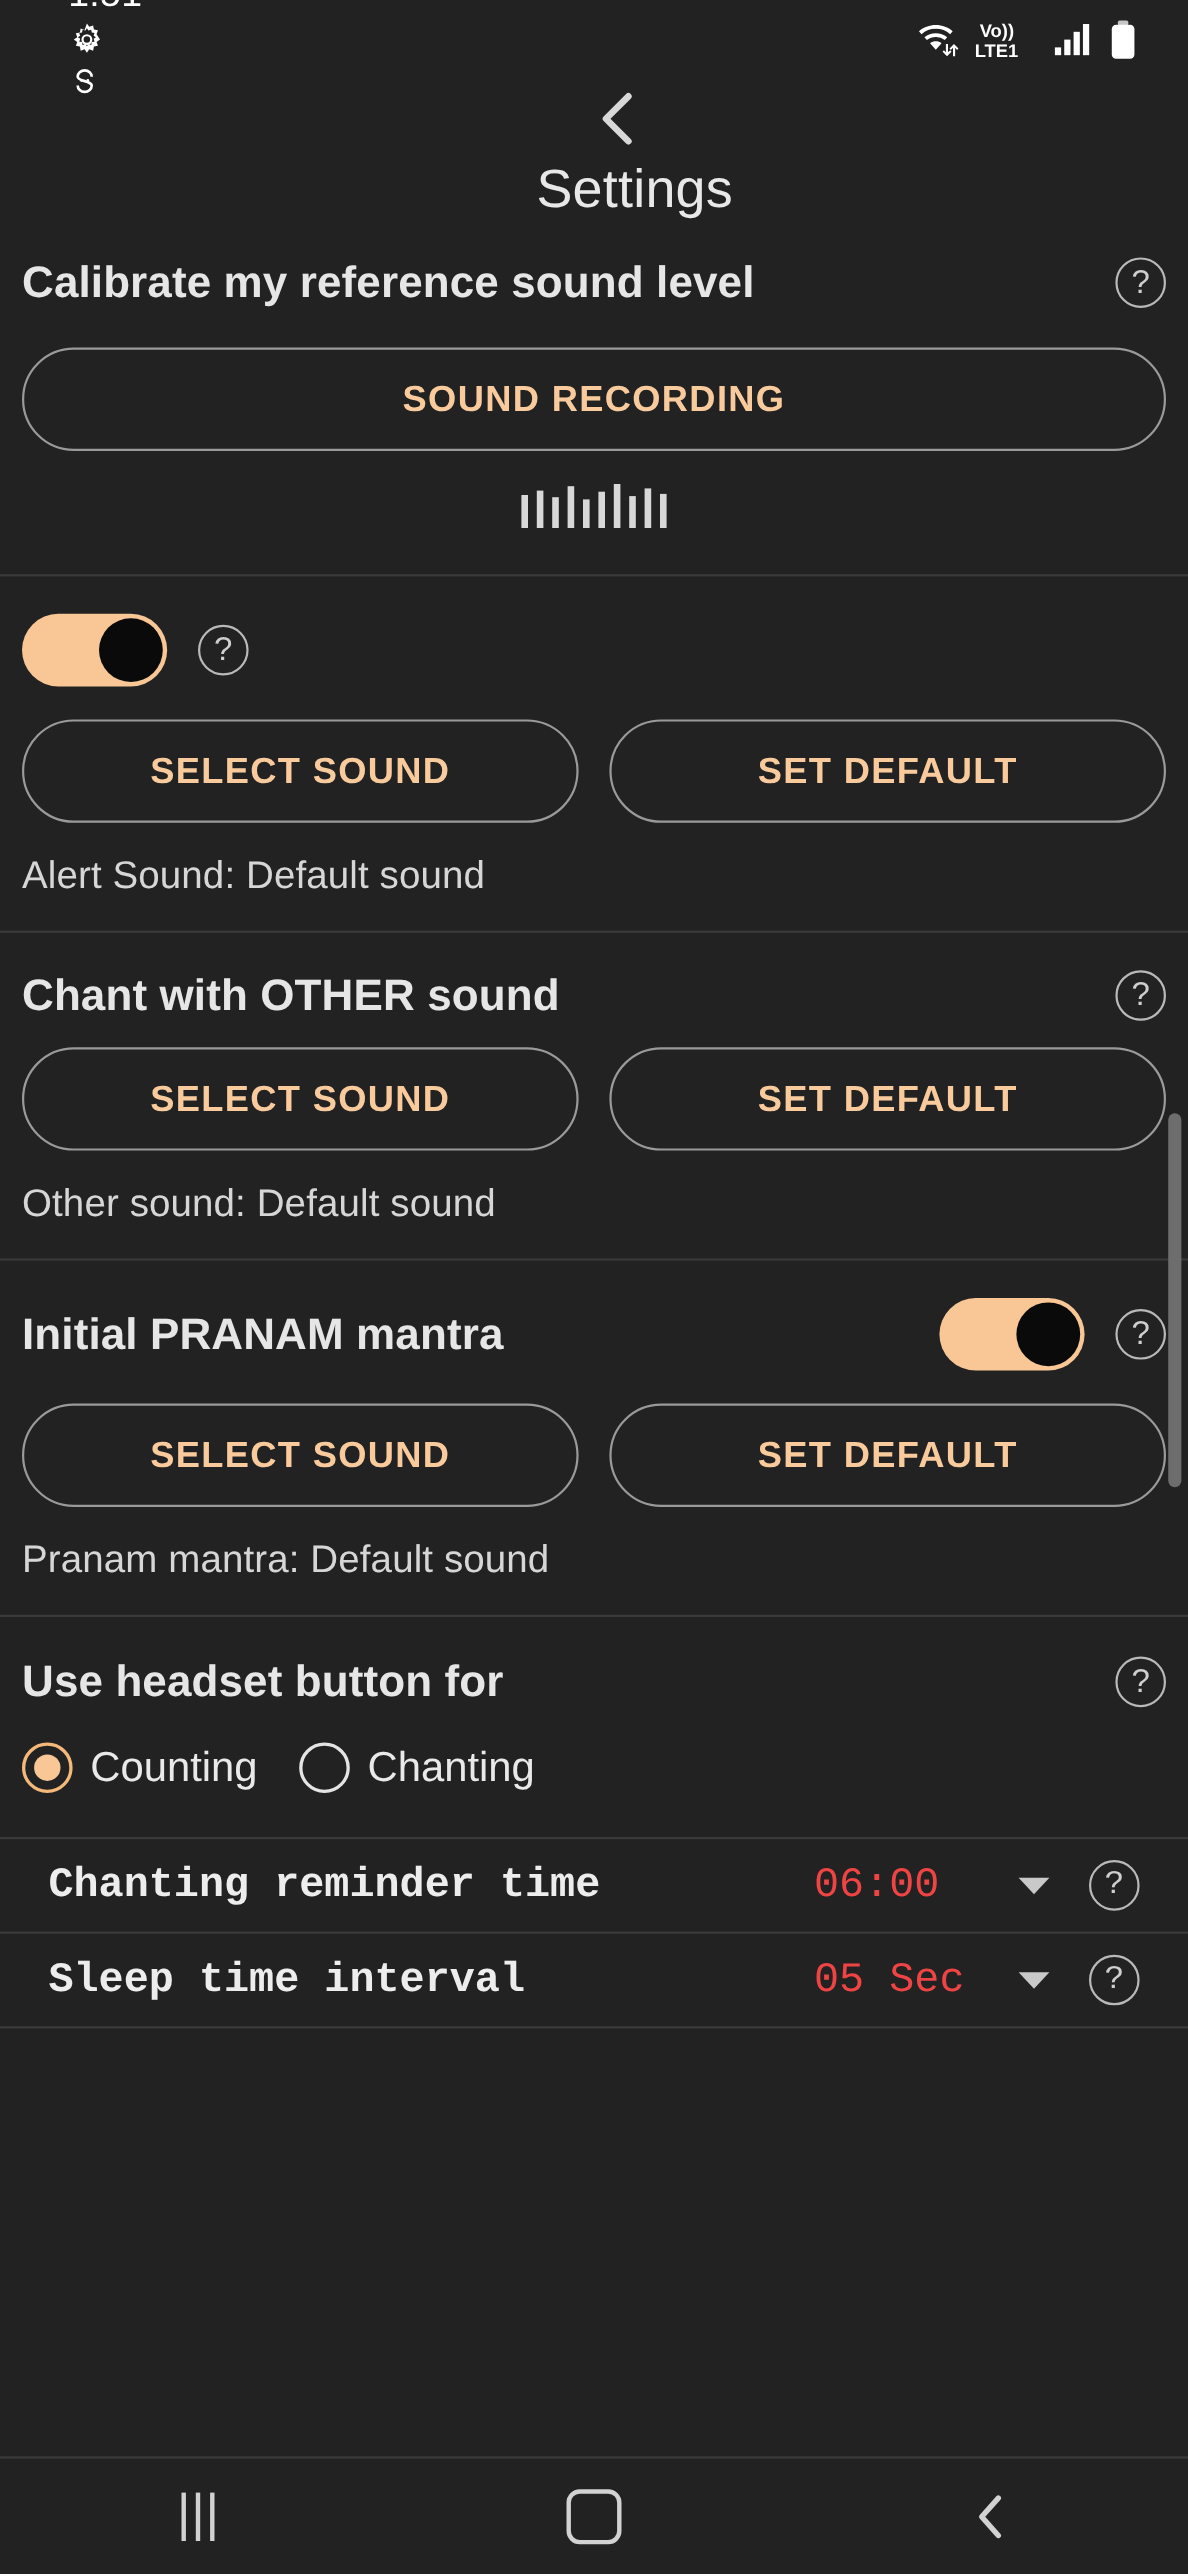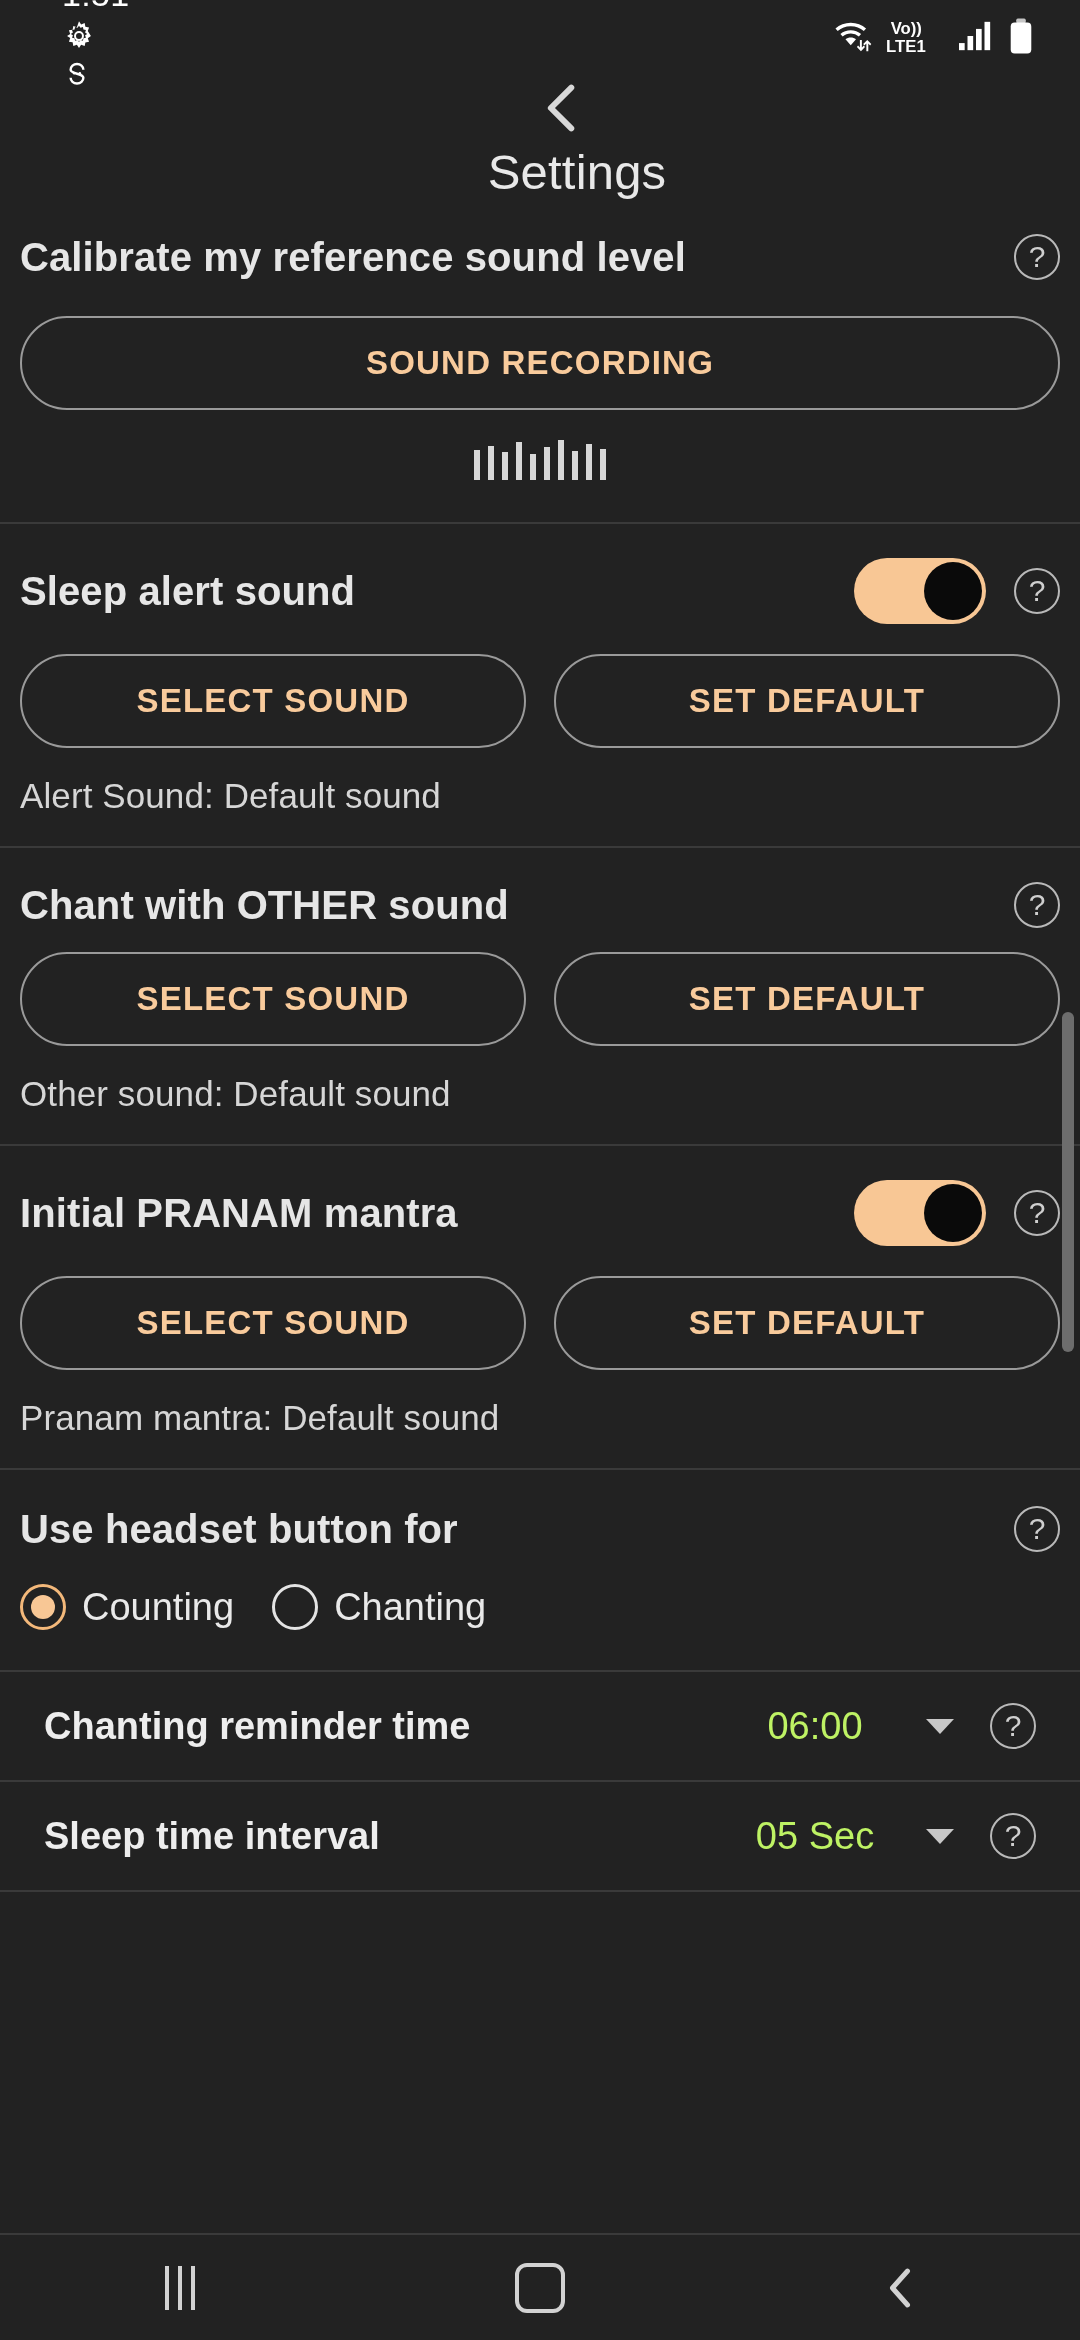--- a/index.html
+++ b/index.html
@@ -229,39 +229,40 @@
   .radio-label {
     color: #e9e9e9;
     font-size: 38px;
   }
 
   
   .drop-row {
     display: flex;
     align-items: center;
     justify-content: space-between;
-    height: 108px;
+    height: 84px;
     padding: 0 44px;
     box-sizing: border-box;
+    font-family: Liberation Mono, monospace;
   }
   .drop-label {
     color: #ededed;
     font-size: 38px;
     font-weight: 700;
   }
   .drop-right {
     display: flex;
     align-items: center;
     gap: 36px;
   }
   .drop-value {
-    color: #bef264;
+    color: #ef4444;
     font-size: 38px;
     min-width: 150px;
-    text-align: center;
+    text-align: left;
     cursor: pointer;
   }
   .caret {
     width: 0; height: 0;
     border-left: 14px solid transparent;
     border-right: 14px solid transparent;
     border-top: 15px solid #c9c9c9;
     cursor: pointer;
   }
 
@@ -388,21 +389,20 @@
           <span style="height:29px;"></span>
           <span style="height:36px;"></span>
         <span style="height:31px;"></span>
       </div>
       <div style="height:20px;"></div>
     </div>
     <div class="divider"></div>
 
     <div class="section" style="padding-top:34px;padding-bottom:30px;">
       <div class="row-head">
-        <span class="sec-title">Sleep alert sound</span>
         <span class="right-cluster">
           <span class="toggle">
               <span class="knob"></span>
             </span>
           <span class="help">?</span>
         </span>
       </div>
       <div style="height:30px;"></div>
       <div class="btn-pair">
         <div class="pill">SELECT SOUND</div>

